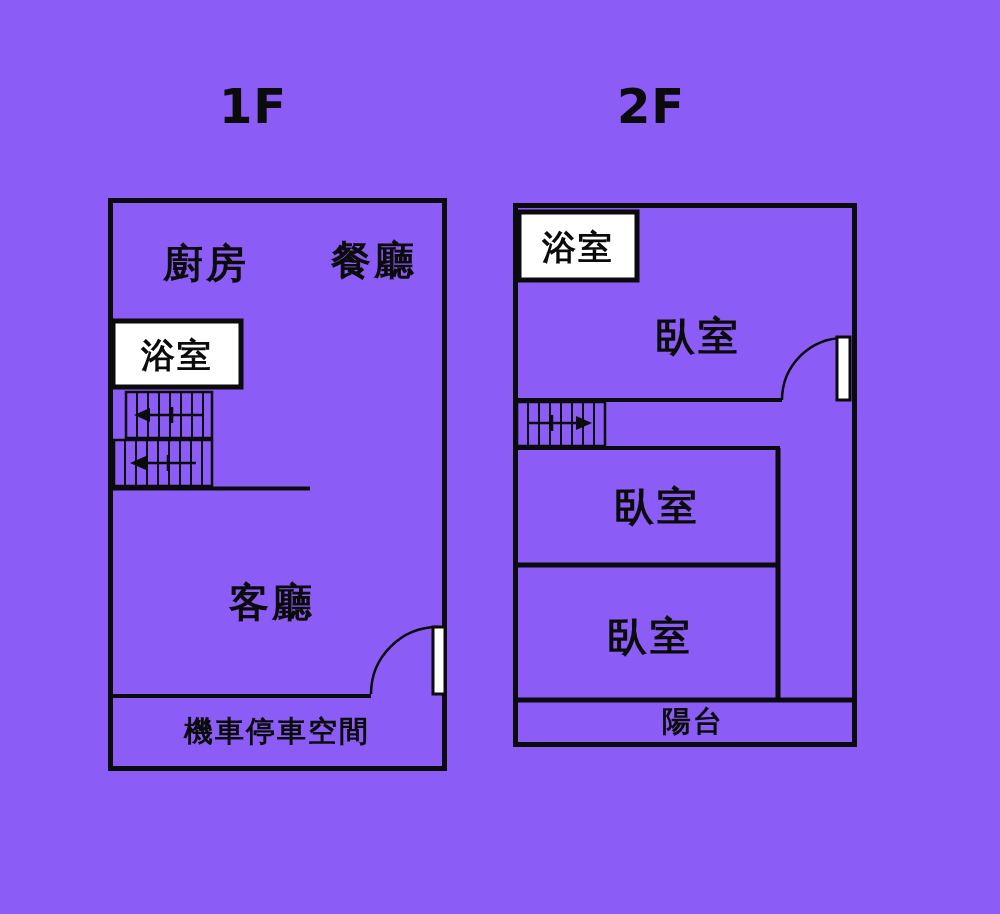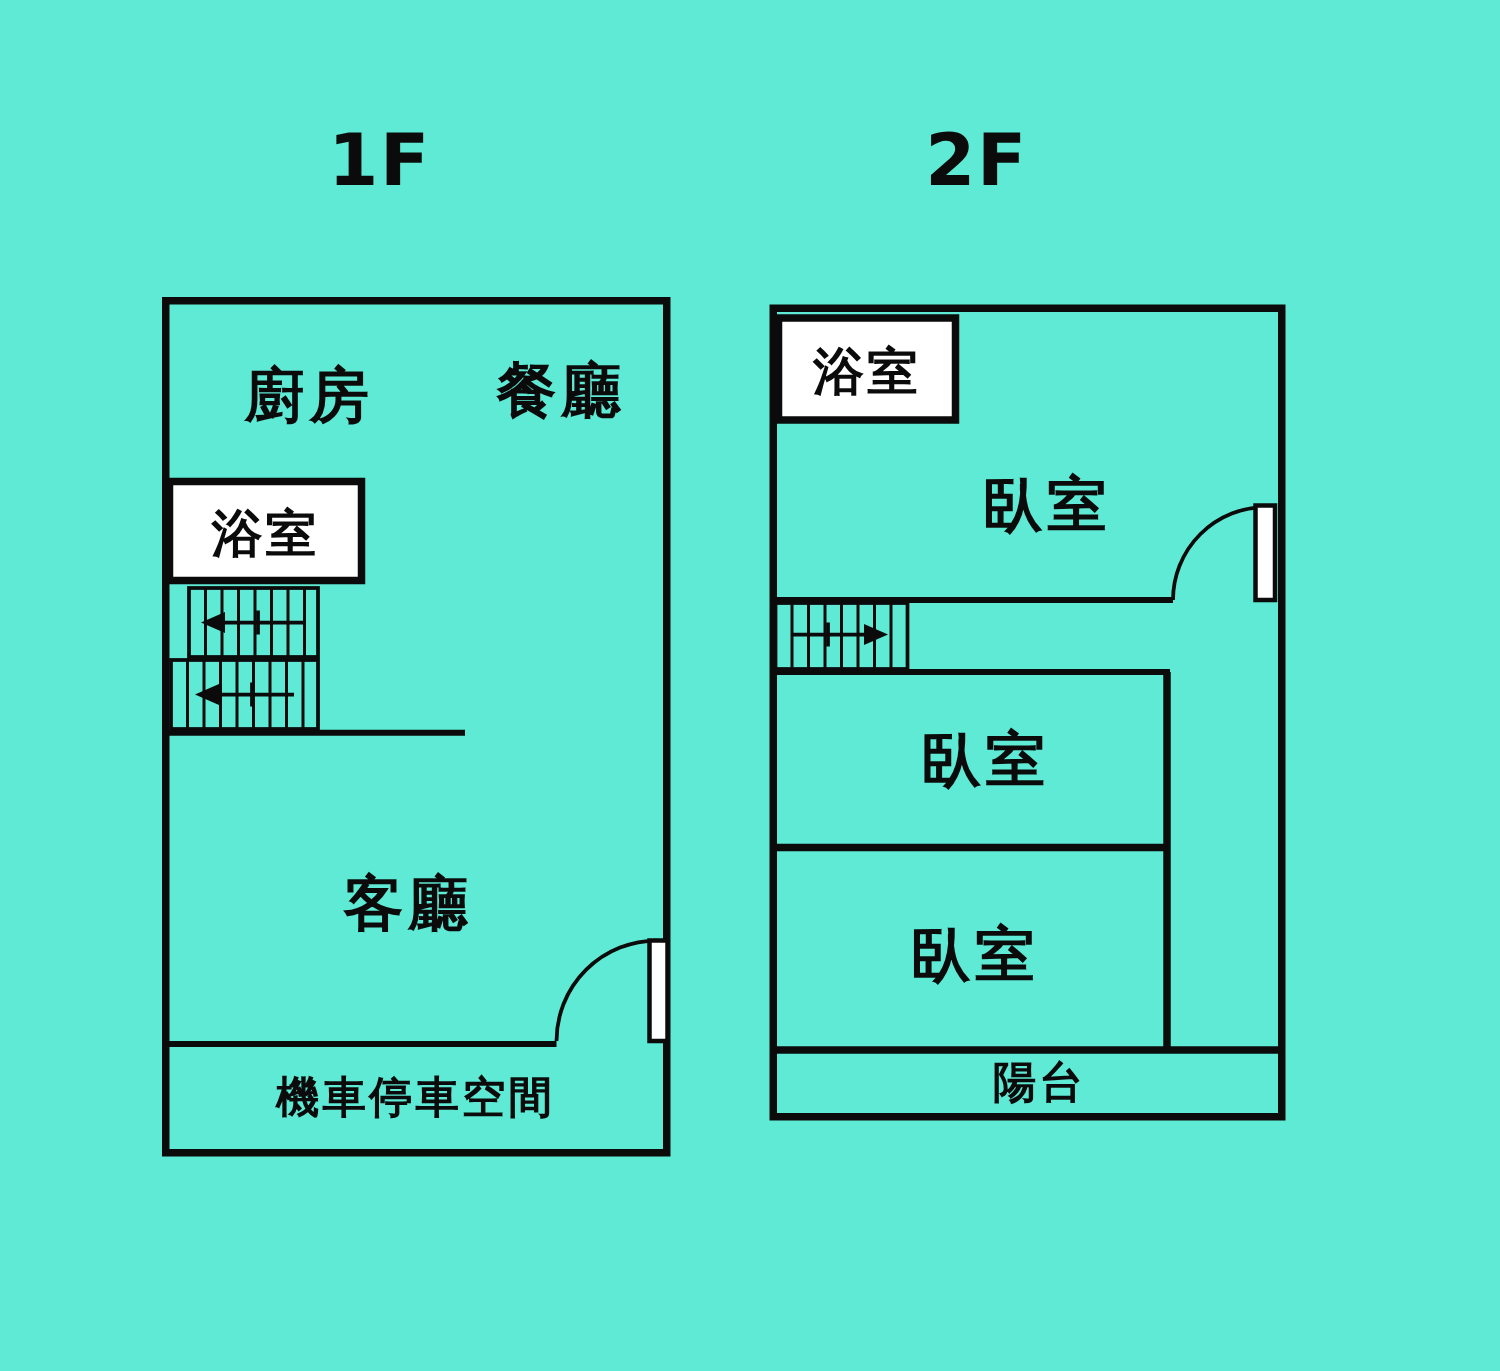--- a/index.html
+++ b/index.html
@@ -1,19 +1,19 @@
 <!DOCTYPE html>
 <html><head>
 <meta charset="utf-8">
 <style>
   html,body{margin:0;padding:0;background:#ffffff;}
   .canvas{
     position:relative;
     width:1000px;height:914px;
-    background:#5eead4;
+    background:#8b5cf6;
     font-family:"DejaVu Sans","Liberation Sans",sans-serif;
   }
   svg text{fill:#0b0b0b;}
   .floor-title{font-size:48px;font-weight:bold;letter-spacing:1px;}
   .room-label{font-size:40px;font-weight:600;letter-spacing:3px;}
   .small-label{font-size:34px;font-weight:600;letter-spacing:2px;}
   .tiny-label{font-size:29px;font-weight:600;letter-spacing:2px;}
 </style>
 </head>
 <body>

